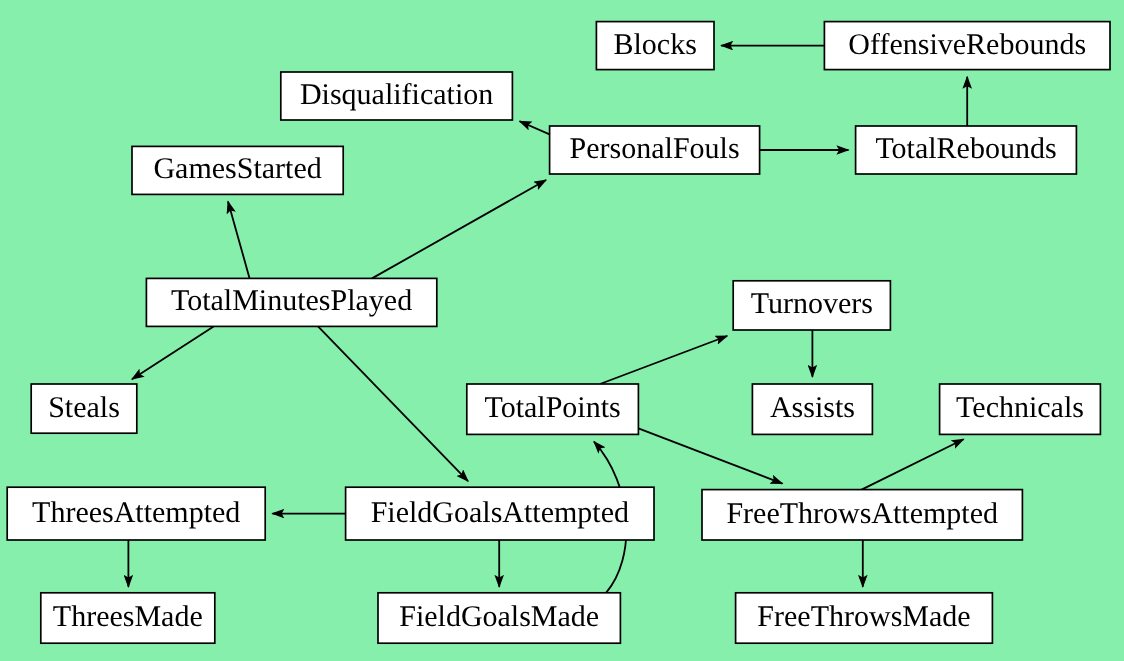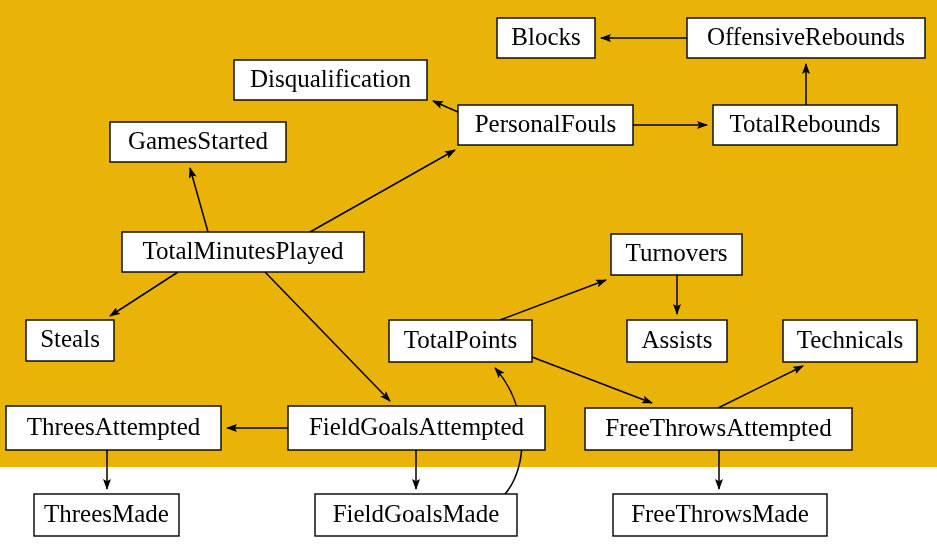--- a/index.html
+++ b/index.html
@@ -9,22 +9,22 @@
   }
   body {
     width: 937px;
     height: 551px;
     font-family: "Liberation Serif", "DejaVu Serif", serif;
     overflow: hidden;
   }
   #graph-root {
     position: relative;
     width: 937px;
-    height: 467px;
-    background: #eab308;
+    height: 551px;
+    background: #86efac;
   }
   svg#graph-svg {
     display: block;
     width: 937px;
     height: 551px;
   }
   .node-box {
     fill: #ffffff;
     stroke: #000000;
     stroke-width: 1.4;

